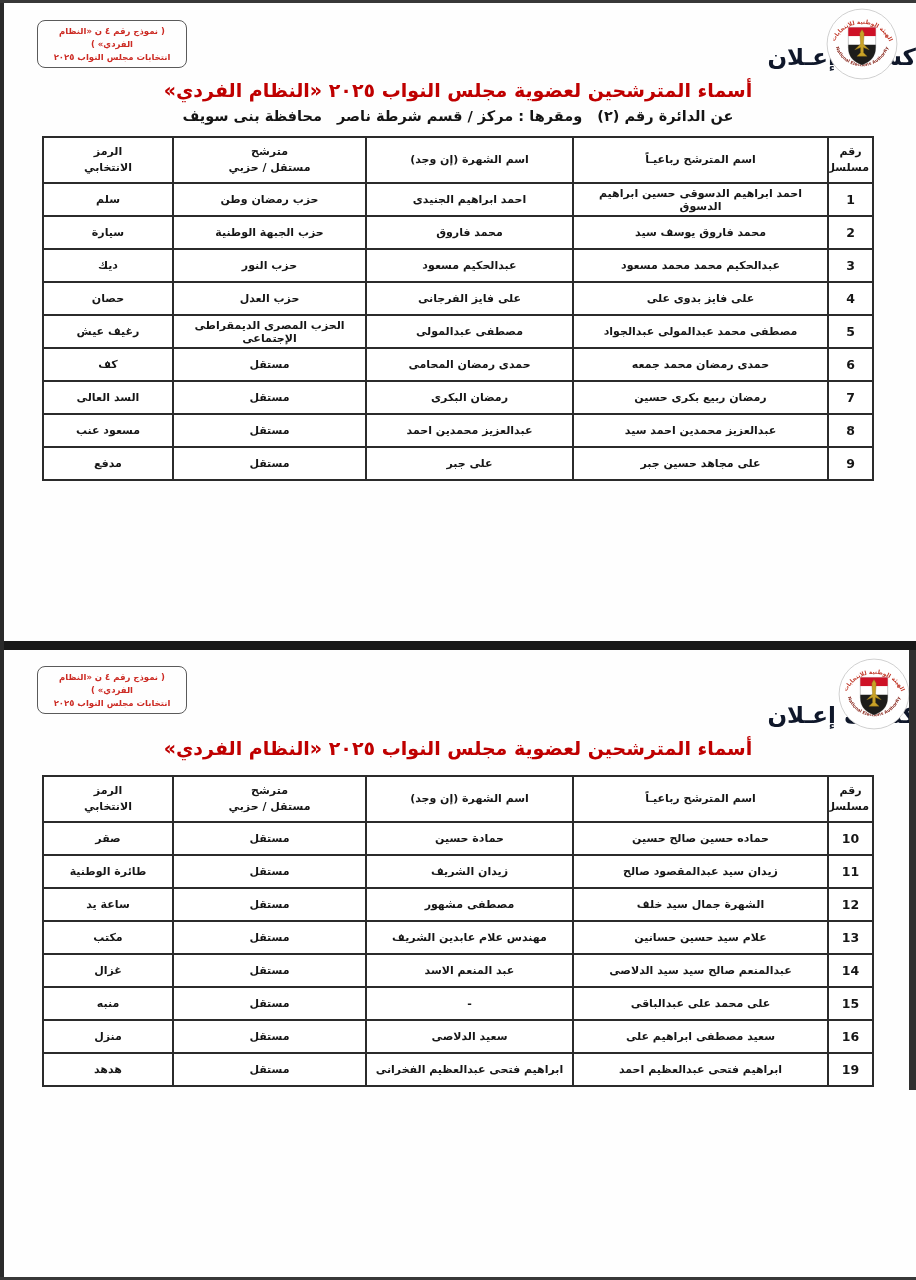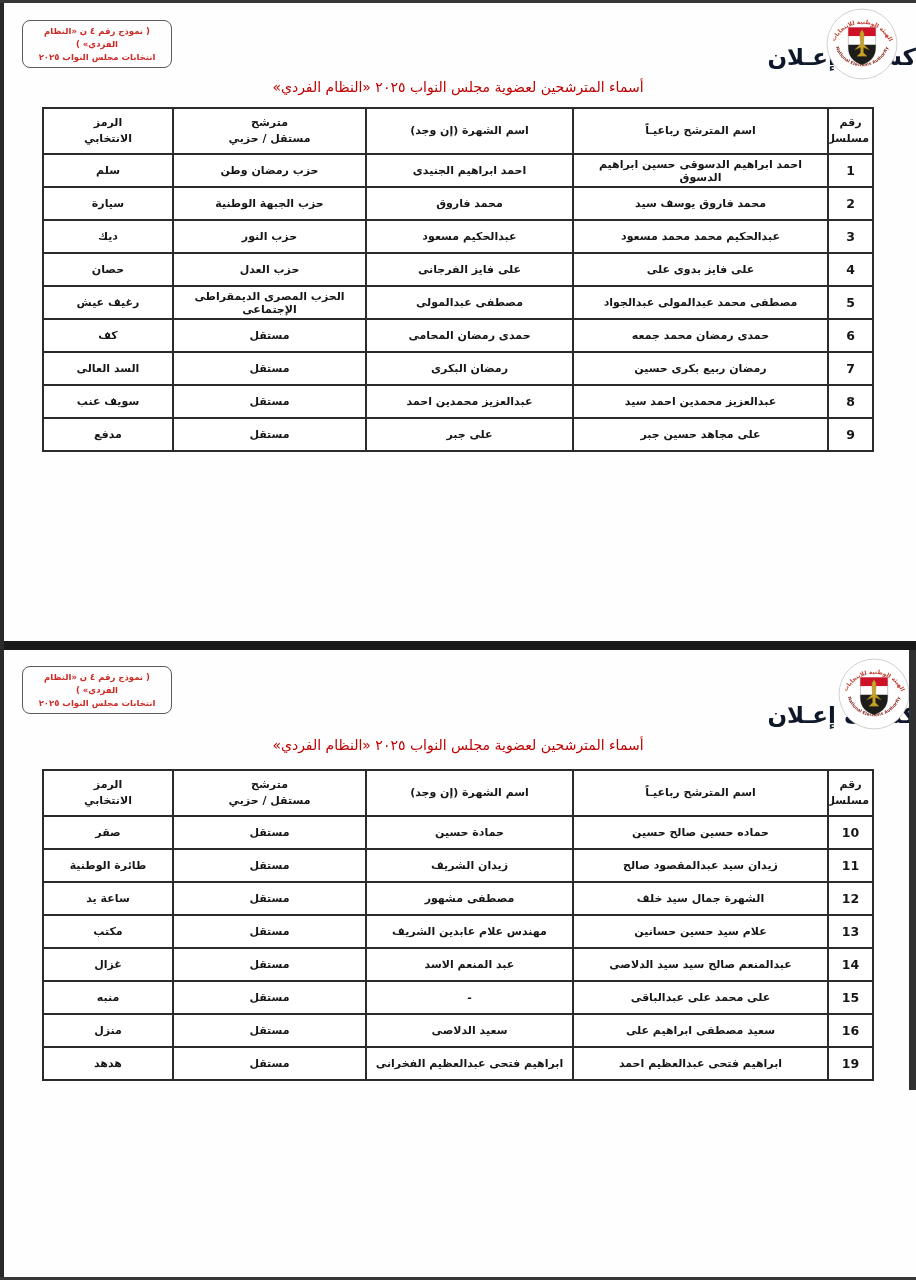--- a/index.html
+++ b/index.html
@@ -14,39 +14,39 @@
   .edge-top{left:0;top:0;width:916px;height:3px;background:#383838;}
   .edge-bottom{left:0;bottom:0;width:916px;height:3px;background:#383838;}
   .edge-right2{right:0;top:650px;width:7px;height:440px;background:#303030;}
 
   .page{position:relative;background:#fefefe;}
   .page-1{height:641px;}
   .page-2{height:630px;}
   .page-divider{height:9px;width:916px;background:#191919;}
 
   .form-box{
-    position:absolute;left:22px;top:20px;width:138px;
+    position:absolute;left:37px;top:20px;width:138px;
     border:1.3px solid #5a5a5a;border-radius:8px;
     padding:4px 5px;text-align:center;
     font-size:8.5px;font-weight:bold;color:#cc2b24;line-height:1.5;
   }
   .page-2 .form-box{top:16px;}
 
   .nea-logo{position:absolute;top:8px;width:72px;height:72px;}
   .page-1 .nea-logo{right:18px;}
   .page-2 .nea-logo{right:6px;}
 
   .doc-title{
     margin:0;padding-top:44px;text-align:right;
     font-size:23px;font-weight:bold;color:#0f172a;padding-left:40px;
   }
   .page-2 .doc-title{padding-top:52px;}
   .doc-subtitle{
     margin:0;padding-top:9px;text-align:center;
-    font-size:14px;font-weight:normal;color:#bf0000;
+    font-size:19px;font-weight:bold;color:#bf0000;
   }
   .district-line{
     margin:0;padding-top:7px;text-align:center;
     font-size:14.5px;font-weight:bold;color:#151515;
   }
 
   table.candidates{
     width:830px;margin:12px auto 0;border-collapse:collapse;
     table-layout:fixed;background:#fff;
   }
@@ -94,20 +94,21 @@
         <path d="M31 27 H69 V55 Q69 73 50 79 Q31 73 31 55 Z" fill="#ffffff" stroke="#9a9a9a" stroke-width="0.8"></path>
         <rect x="31" y="27" width="38" height="12" fill="#ce1126"></rect>
         <path d="M31 51 H69 V55 Q69 73 50 79 Q31 73 31 55 Z" fill="#1d1d1b"></path>
         <path d="M50 30 L53 35 L52 50 L60 58 L52 55 L52 62 L57 67 H43 L48 62 L48 55 L40 58 L48 50 L47 35 Z" fill="#c9a227" stroke="#8a6d1d" stroke-width="0.6"></path>
       </g>
     </svg>
   </div>
 
   <h1 class="doc-title">كشـف إعـلان</h1>
   <h2 class="doc-subtitle">أسماء المترشحين لعضوية مجلس النواب ٢٠٢٥ «النظام الفردي»</h2>
+  <div class="district-line">عن الدائرة رقم (٢)&nbsp;&nbsp; ومقرها : مركز / قسم شرطة ناصر&nbsp;&nbsp; محافظة بنى سويف</div>
 
   <table class="candidates">
     <colgroup>
       <col style="width:45px">
         <col style="width:255px">
         <col style="width:207px">
         <col style="width:193px">
         <col style="width:130px">
     </colgroup>
     <thead>
@@ -176,21 +177,21 @@
           <td class="col-name">رمضان ربيع بكرى حسين</td>
           <td class="col-shohra">رمضان البكرى</td>
           <td class="col-party">مستقل</td>
           <td class="col-symbol">السد العالى</td>
         </tr>
         <tr>
           <td class="col-num">8</td>
           <td class="col-name">عبدالعزيز محمدين احمد سيد</td>
           <td class="col-shohra">عبدالعزيز محمدين احمد</td>
           <td class="col-party">مستقل</td>
-          <td class="col-symbol">سويف عنب</td>
+          <td class="col-symbol">مسعود عنب</td>
         </tr>
         <tr>
           <td class="col-num">9</td>
           <td class="col-name">على مجاهد حسين جبر</td>
           <td class="col-shohra">على جبر</td>
           <td class="col-party">مستقل</td>
           <td class="col-symbol">مدفع</td>
         </tr>
       </tbody>
   </table>

